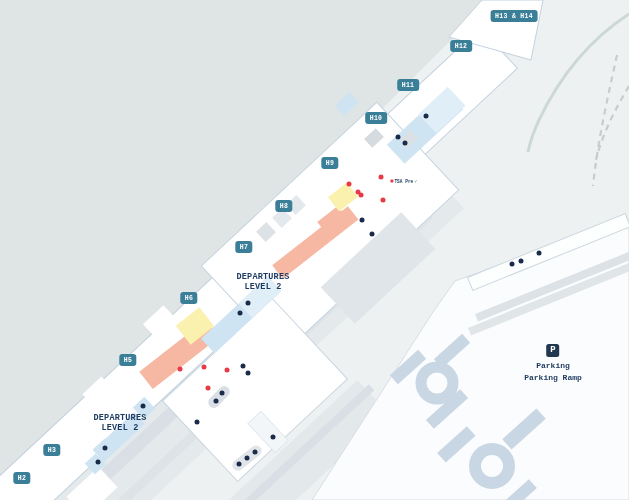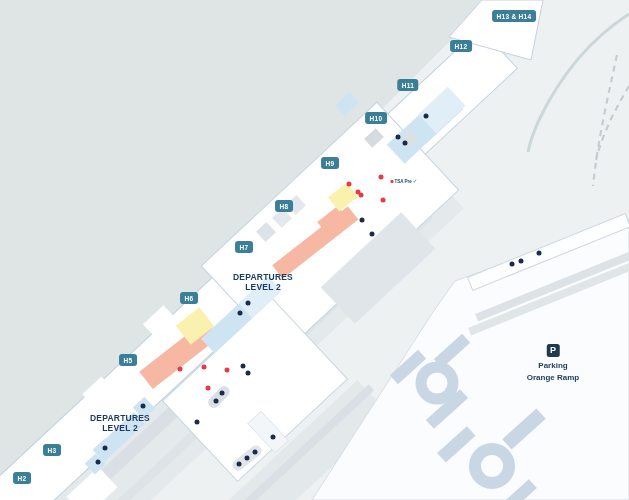--- a/index.html
+++ b/index.html
@@ -1,18 +1,18 @@
 <!DOCTYPE html>
 <html><head>
 <meta charset="utf-8">
 <style>
   html,body{margin:0;padding:0;background:#eef1f1;}
   .stage{
     position:relative;width:629px;height:500px;overflow:hidden;
-    font-family:Liberation Sans, sans-serif;background:#eef1f1;
+    font-family:Liberation Mono, monospace;background:#eef1f1;
   }
   .stage svg{position:absolute;left:0;top:0;}
   .layer{position:absolute;left:0;top:0;width:100%;height:100%;pointer-events:none;}
   .gate-chip{
     position:absolute;transform:translate(-50%,-50%);
     color:#fff;font-size:6.5px;font-weight:bold;letter-spacing:.3px;
     padding:2.5px 4.5px;border-radius:3px;white-space:nowrap;
     pointer-events:auto;cursor:default;
   }
   .dot{position:absolute;width:5px;height:5px;border-radius:50%;transform:translate(-50%,-50%);}
@@ -268,16 +268,16 @@
 
   <div class="tsa">
     <span class="tsa-flag"></span>
     <span style="color:#1d3a5f;">TSA Pre</span>
     <span class="tsa-check" style="color:#3aa655;">✓</span>
   </div>
 
   <div class="parking-label" style="color: rgb(29, 58, 95);">
     <div class="p-icon" style="background: rgb(34, 56, 79);">P</div>
     <div>Parking</div>
-    <div>Orange Ramp</div>
+    <div>Parking Ramp</div>
   </div>
 
 </div>
 
 </body></html>

